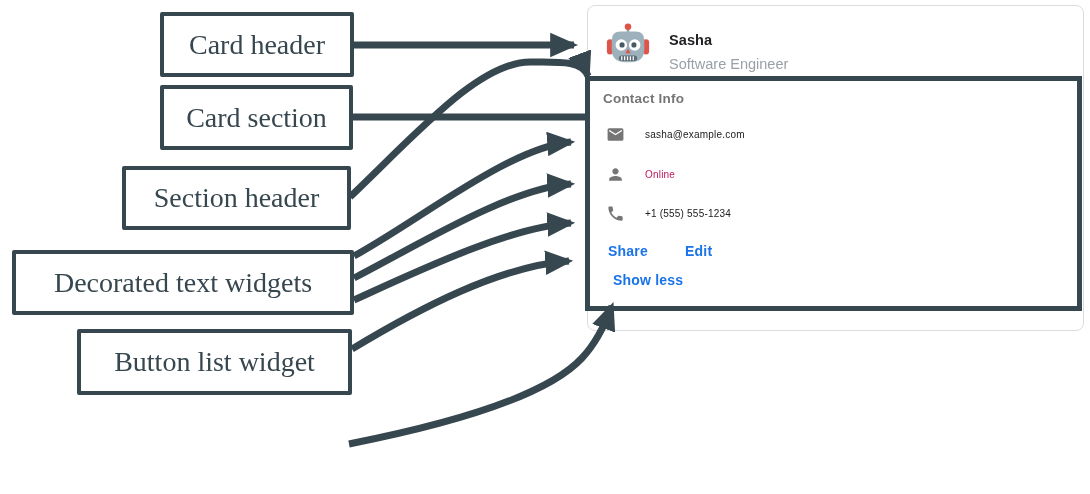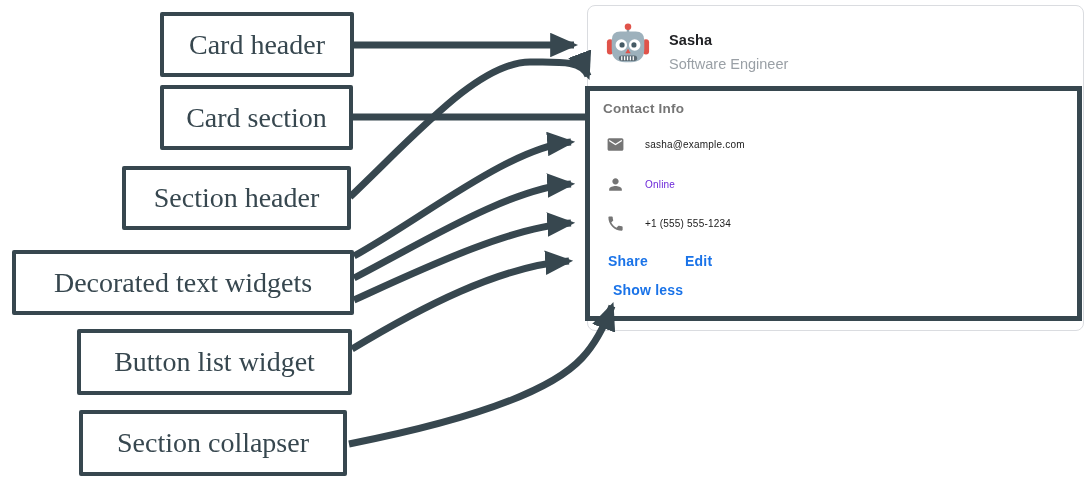--- a/index.html
+++ b/index.html
@@ -37,36 +37,36 @@
     position:absolute; left:81px; top:26px;
     font-size:14.5px; font-weight:700; color:#202124; letter-spacing:.1px;
   }
   .person-role {
     position:absolute; left:81px; top:50px;
     font-size:14.5px; font-weight:400; color:#9AA0A6;
   }
 
   
   .section {
-    position:absolute; left:585px; top:86px; width:497px; height:235px;
+    position:absolute; left:585px; top:76px; width:497px; height:235px;
     border:5px solid #37474F; background:#ffffff; z-index:2;
   }
   .section-title {
     position:absolute; left:13px; top:10px;
     font-size:13.5px; font-weight:700; color:#757575; letter-spacing:.2px;
   }
   .contact-row { position:absolute; left:16px; display:flex; align-items:center; }
   .row-email  { top:44px; }
   .row-status { top:84px; }
   .row-phone  { top:123px;text-align:center; }
   .row-icon { width:19px; height:19px; flex:0 0 19px; }
   .row-text {
     margin-left:20px; font-size:10px; color:#212121; letter-spacing:.2px;
   }
-  .row-status .row-text { color:#6d28d9; }
+  .row-status .row-text { color:#be185d; }
 
   .btn-link {
     position:absolute; font-size:14px; font-weight:700; color:#1A73E8;
     letter-spacing:.2px; cursor:pointer; background:none; border:none;
     font-family:"Liberation Sans", sans-serif;
   }
   .btn-share { left:18px; top:162px; }
   .btn-edit  { left:95px; top:162px; }
   .btn-showless { left:23px; top:191px; }
 
@@ -162,17 +162,14 @@
   </div>
   <div class="label-box lb-section-header">
     <span>Section header</span>
   </div>
   <div class="label-box lb-decorated-text">
     <span>Decorated text widgets</span>
   </div>
   <div class="label-box lb-button-list">
     <span>Button list widget</span>
   </div>
-  <div class="label-box lb-section-collapser">
-    <span>Section collapser</span>
-  </div>
 
 </div>
 
 </body></html>

